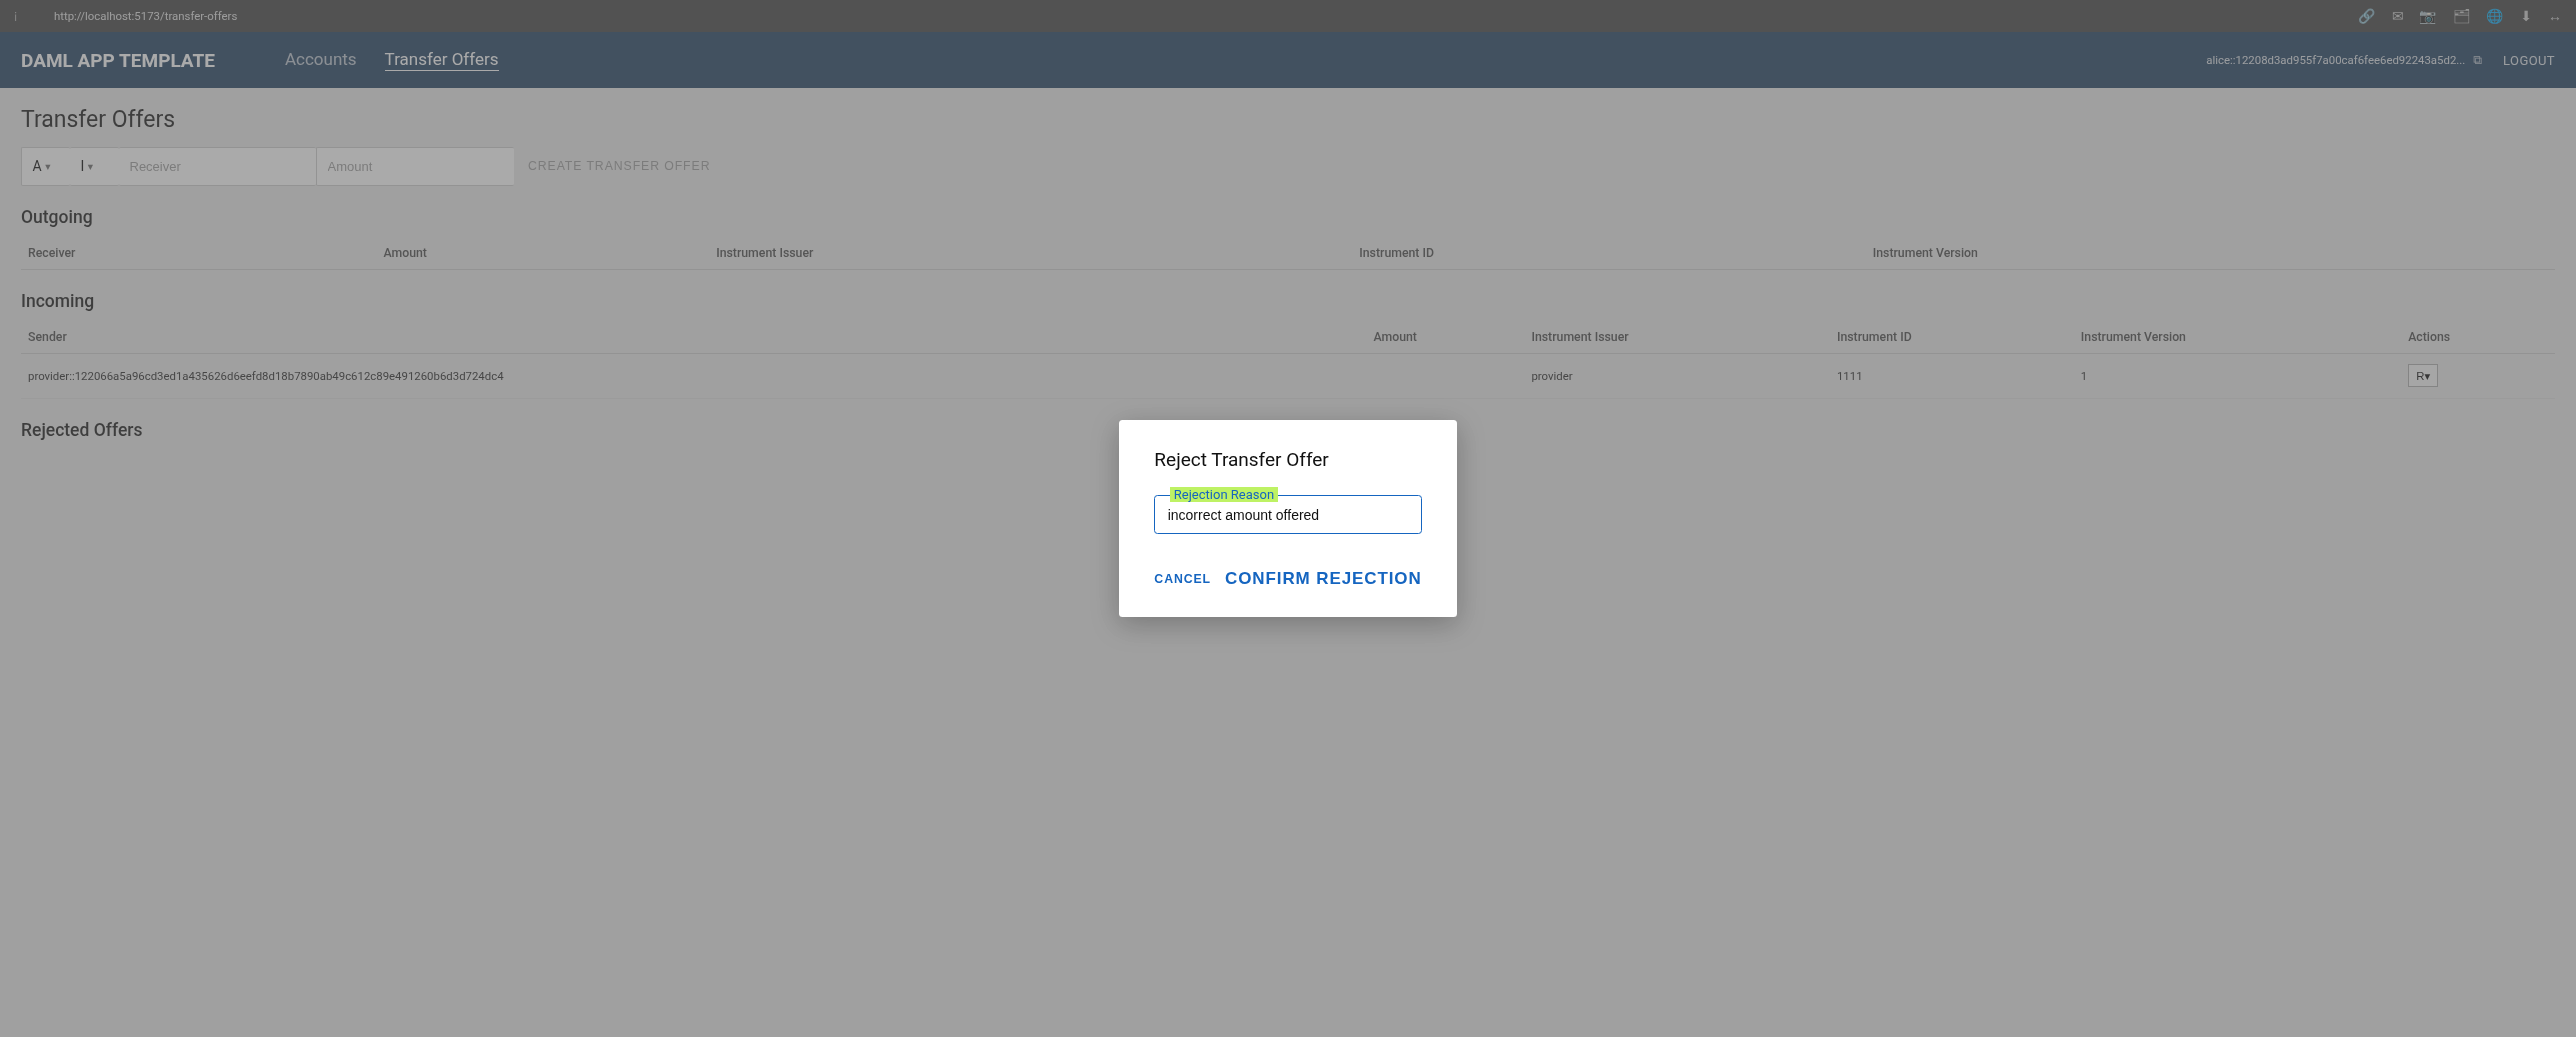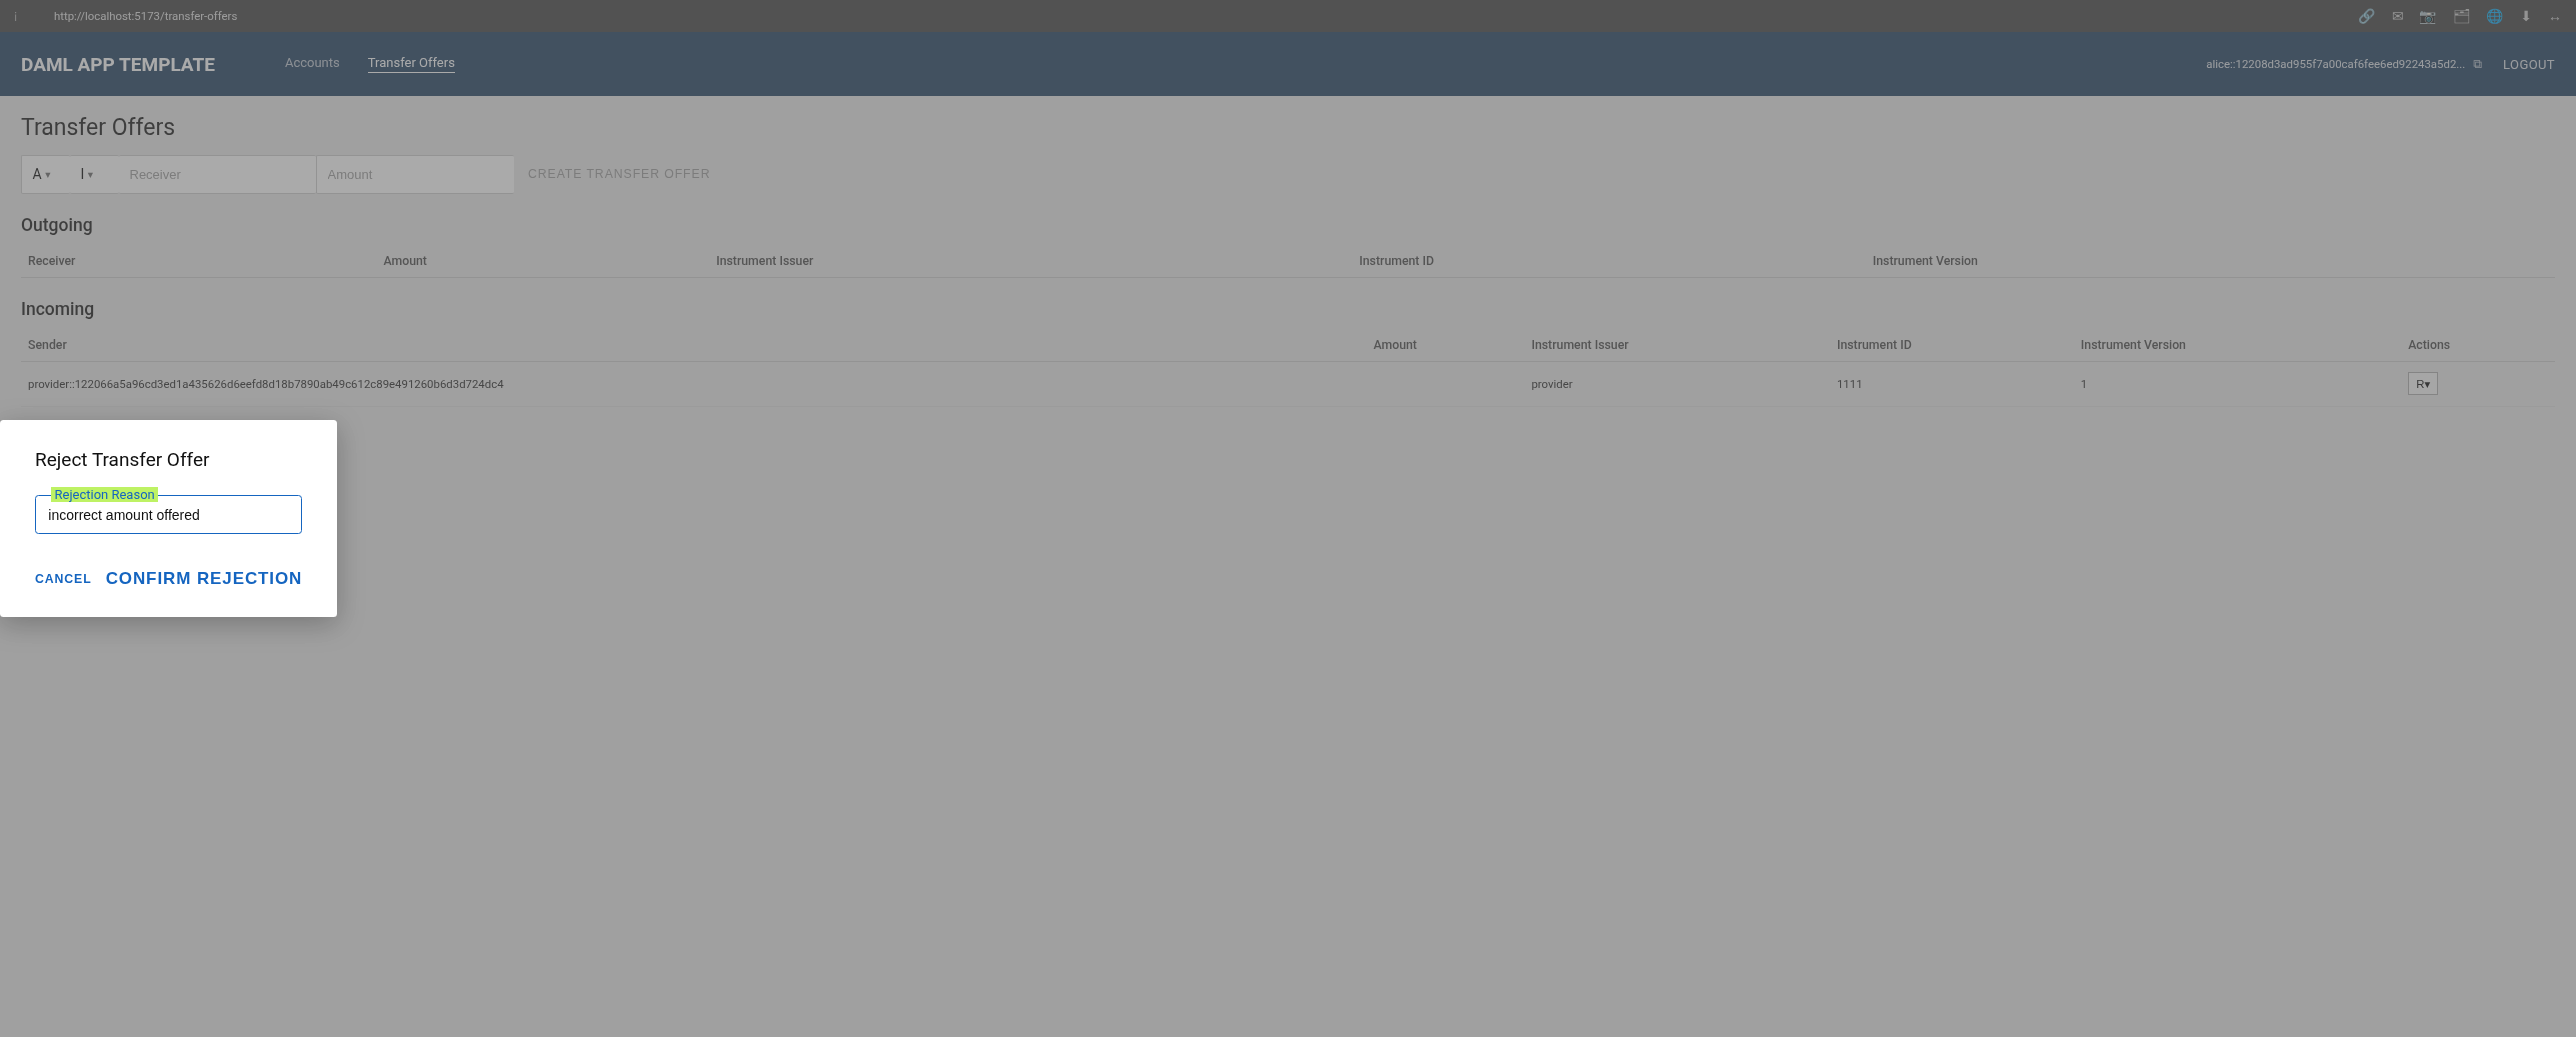--- a/index.html
+++ b/index.html
@@ -33,38 +33,38 @@
       font-size: 14px;
     }
 
     
     .navbar {
       background: #1a3a5c;
       color: white;
       display: flex;
       align-items: center;
       padding: 0 21px;
-      height: 64px;
+      height: 56px;
     }
     .navbar .app-title {
       font-size: 19px;
       font-weight: bold;
       color: white;
       flex: 0 0 auto;
     }
     .navbar .nav-links {
       display: flex;
       gap: 28px;
       margin-left: 70px;
       flex: 1;
     }
     .navbar .nav-link {
       color: rgba(255,255,255,0.7);
       text-decoration: none;
-      font-size: 13px;
+      font-size: 17px;
       cursor: pointer;
     }
     .navbar .nav-link.active {
       color: white;
       border-bottom: 1.8px solid white;
       padding-bottom: 1.8px;
     }
     .navbar .user-info {
       display: flex;
       align-items: center;
@@ -197,21 +197,21 @@
       border-bottom: 0.9px solid #ddd;
     }
 
     
     .modal-overlay {
       position: fixed;
       top: 0; left: 0; right: 0; bottom: 0;
       background: rgba(100,100,100,0.55);
       display: flex;
       align-items: center;
-      justify-content: flex-start;
+      justify-content: center;
       z-index: 100;
     }
 
     
     .modal-dialog {
       background: white;
       border-radius: 3.5px;
       padding: 28px 35px 21px 35px;
       min-width: 333px;
       max-width: 438px;

